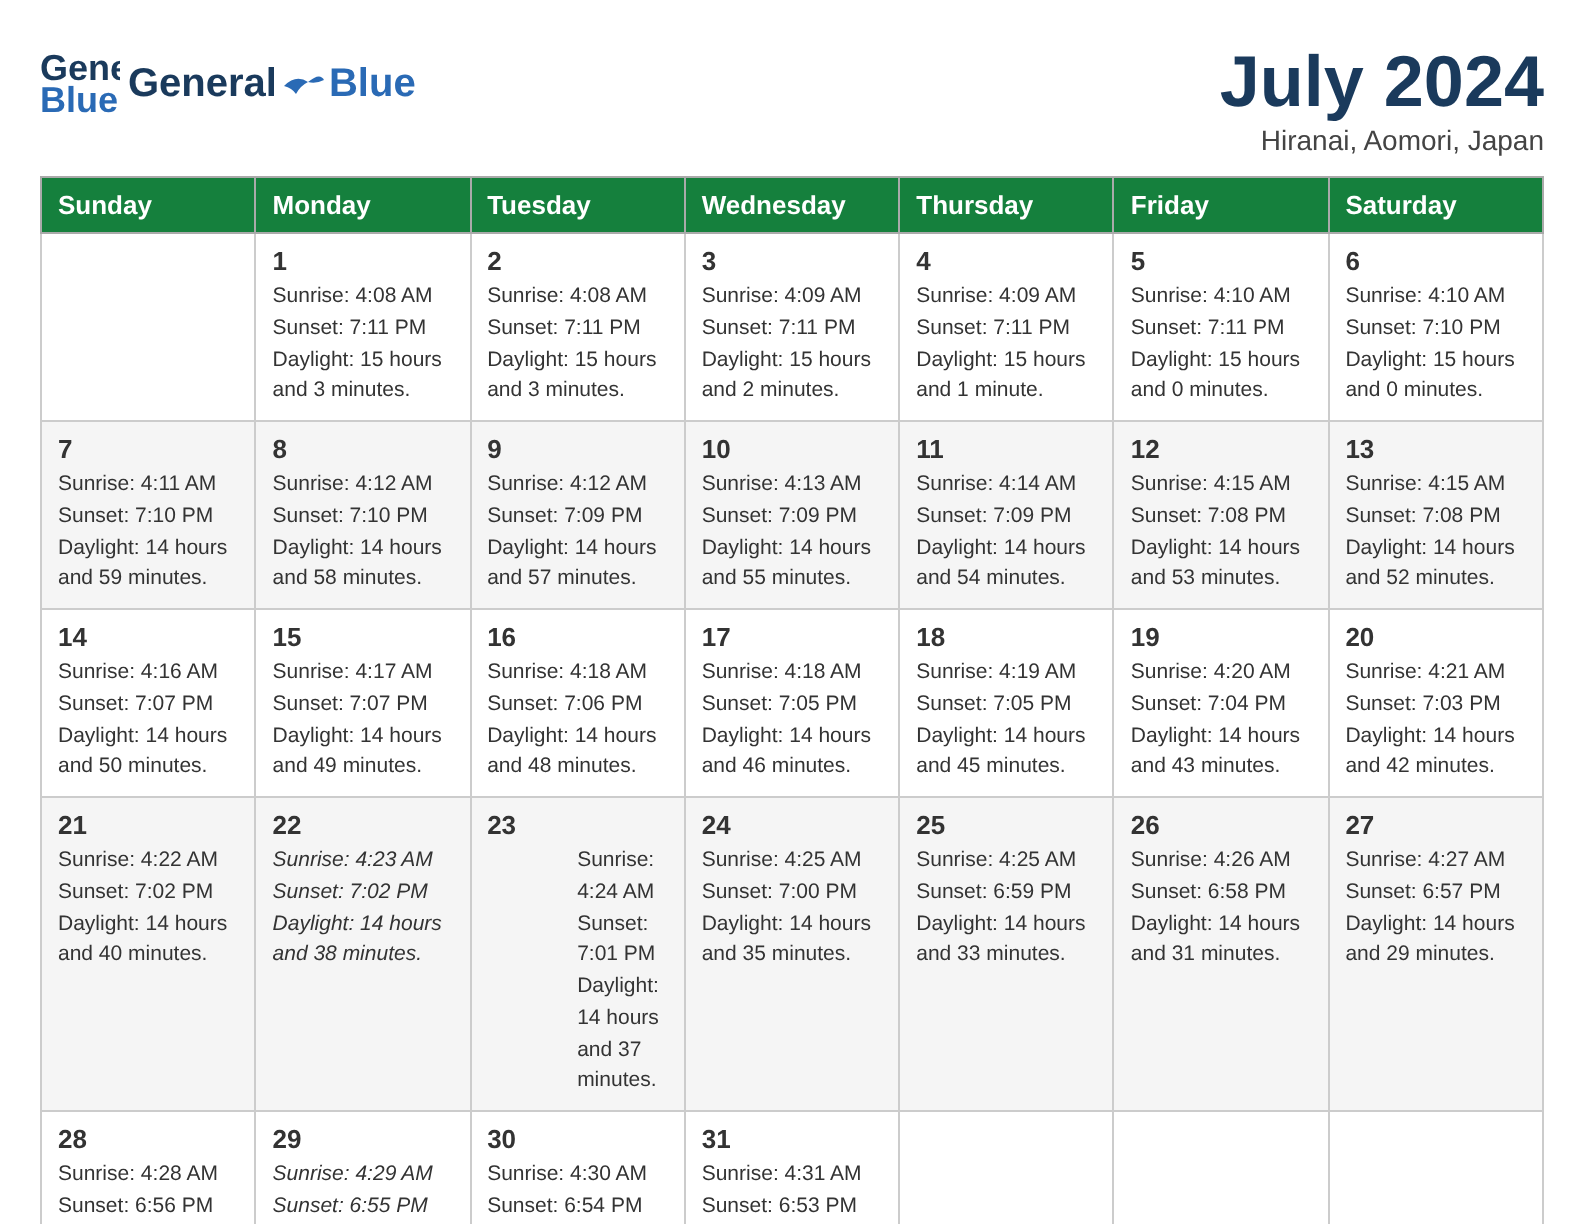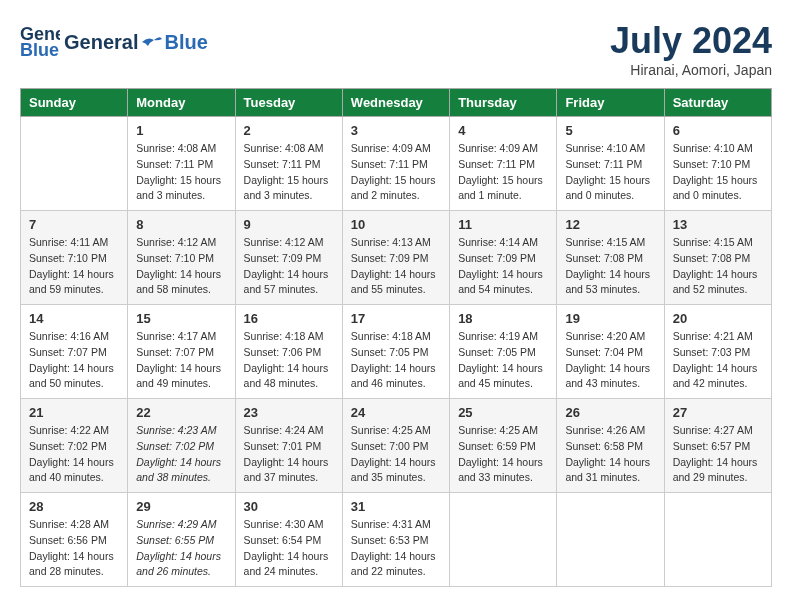--- a/index.html
+++ b/index.html
@@ -270,21 +270,21 @@
         </td>
         <td>
           <div class="day-number">22</div>
           <div class="day-info" style="white-space: pre-line; font-style: italic;">Sunrise: 4:23 AM
 Sunset: 7:02 PM
 Daylight: 14 hours
 and 38 minutes.</div>
         </td>
         <td>
           <div class="day-number">23</div>
-          <div class="day-info" style="white-space: pre-line;">Sunrise: 4:24 AM
+          <div class="day-info" style="white-space: pre-line; margin-left: 45px;">Sunrise: 4:24 AM
 Sunset: 7:01 PM
 Daylight: 14 hours
 and 37 minutes.</div>
         </td>
         <td>
           <div class="day-number">24</div>
           <div class="day-info" style="white-space: pre-line;">Sunrise: 4:25 AM
 Sunset: 7:00 PM
 Daylight: 14 hours
 and 35 minutes.</div>

